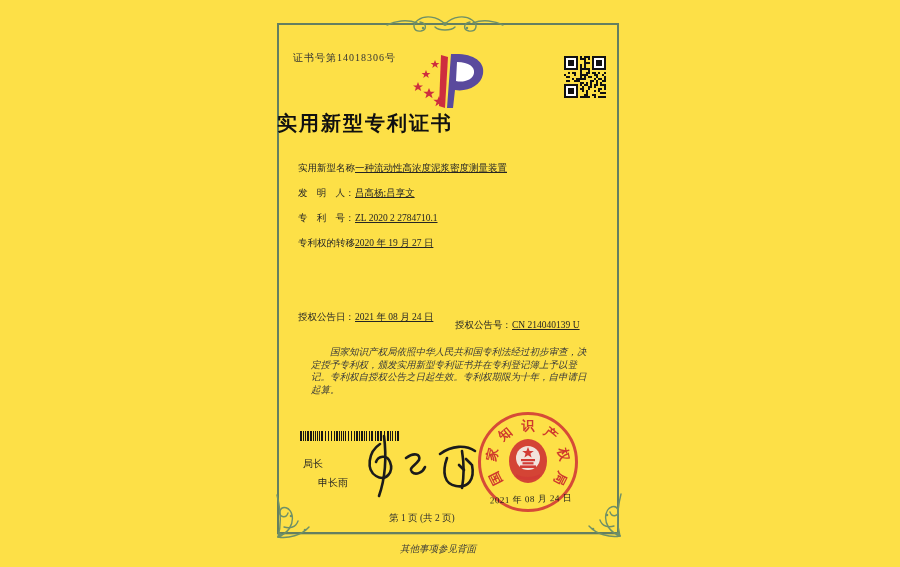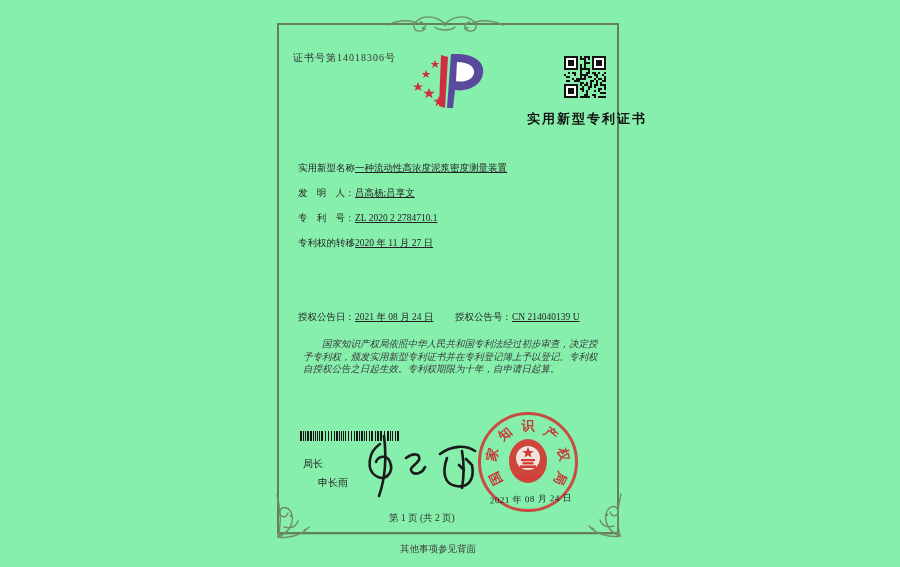--- a/index.html
+++ b/index.html
@@ -1,50 +1,50 @@
 <!DOCTYPE html>
 <html><head>
 <meta charset="utf-8">
 <style>
   html,body{margin:0;padding:0;background:#e8e8e8;}
   .canvas{
-    position:relative;width:900px;height:567px;background:#86efac;overflow:hidden;
+    position:relative;width:900px;height:567px;background:#fde047;overflow:hidden;
     font-family:"Liberation Serif","DejaVu Serif",serif;color:#2b2b2b;
   }
   
   .cert-frame{
     position:absolute;left:277px;top:23px;width:342px;height:511px;
     border:2px solid #647f60;box-sizing:border-box;
     box-shadow:0 1px 0 rgba(100,127,96,.3), inset 0 0 0 0 #fff;
   }
   .ornament{position:absolute;pointer-events:none;}
   .orn-top{left:383px;top:13px;}
   .orn-bl{left:274px;top:489px;}
   .orn-br{left:586px;top:488px;transform:scaleX(-1);}
   
   .cert-no{position:absolute;left:293px;top:51px;font-size:10px;letter-spacing:1px;color:#333;}
   .logo{position:absolute;left:407px;top:50px;}
   .qr{position:absolute;left:564px;top:56px;}
   .title{
-    position:absolute;left:277px;top:110px;width:370px;text-align:right;
-    font-size:13px;font-weight:bold;letter-spacing:2px;color:#101010;
+    position:absolute;left:277px;top:110px;width:370px;text-align:left;
+    font-size:20px;font-weight:bold;letter-spacing:2px;color:#101010;
   }
   
   .frow{position:absolute;left:298px;font-size:9.5px;line-height:12.5px;white-space:nowrap;color:#252525;}
   .flabel{display:inline-block;width:47px;text-align:justify;text-align-last:justify;vertical-align:top;}
   .fcolon{display:inline-block;width:10px;vertical-align:top;}
   .fvalue{vertical-align:top;text-decoration:underline;}
   .fvalue.wrap{display:inline-block;width:252px;white-space:normal;}
-  .fpair2{position:absolute;left:157px;top:0;white-space:nowrap;}
+  .fpair2{position:absolute;left:157px;top:8px;white-space:nowrap;}
   
   .legal{
     position:absolute;left:295px;top:330px;width:313px;
     font-size:9.5px;line-height:12.6px;font-style:italic;color:#3a3a3a;
   }
-  .legal p{margin:8px;text-indent:2em;}
+  .legal p{margin:16px;text-indent:2em;}
   
   .barcode{position:absolute;left:300px;top:431px;}
   .signer-title{position:absolute;left:303px;top:457px;font-size:10px;color:#222;}
   .signer-name{position:absolute;left:318px;top:476px;font-size:10px;color:#222;}
   .signature{position:absolute;left:358px;top:430px;}
   .stamp{position:absolute;left:478px;top:412px;width:100px;height:100px;}
   .stamp-ring{
     position:absolute;left:0;top:0;width:94px;height:94px;border:3px solid rgba(208,53,53,.88);
     border-radius:50%;
   }
@@ -52,21 +52,21 @@
   .stamp-chars span{
     position:absolute;left:-7px;top:-7px;width:14px;height:14px;
     font-size:13px;font-weight:bold;color:rgba(203,42,42,.92);text-align:center;line-height:14px;
   }
   .stamp-emblem{position:absolute;left:30px;top:26px;}
   .stamp-date{
     position:absolute;left:483px;top:493px;width:96px;text-align:center;
     font-size:9px;color:#1d1d1d;letter-spacing:.5px;transform:rotate(-2deg);
   }
   .page-footer{position:absolute;left:389px;top:512px;font-size:9.5px;color:#2e2e2e;text-align:right;}
-  .back-note{position:absolute;left:400px;top:543px;font-size:9.5px;color:#3a3a3a;}
+  .back-note{position:absolute;left:400px;top:543px;font-size:9.5px;font-style:italic;color:#3a3a3a;}
 </style>
 </head>
 <body>
 
 <div class="canvas">
 
   <div class="cert-frame"></div>
 
   <svg class="ornament orn-top" width="124" height="22" viewBox="0 0 124 22">
     <g fill="none" stroke="#6f9066" stroke-width="1.4" stroke-linecap="round">
@@ -265,21 +265,21 @@
   <div class="frow" style="top:162px">
     <span class="flabel">实用新型名称</span><span class="fcolon">：</span><span class="fvalue">一种流动性高浓度泥浆密度测量装置</span>
   </div>
   <div class="frow" style="top:187px">
     <span class="flabel">发明人</span><span class="fcolon">：</span><span class="fvalue">吕高杨;吕享文</span>
   </div>
   <div class="frow" style="top:212px">
     <span class="flabel">专利号</span><span class="fcolon">：</span><span class="fvalue">ZL 2020 2 2784710.1</span>
   </div>
   <div class="frow" style="top:237px">
-    <span class="flabel">专利权的转移</span><span class="fcolon">：</span><span class="fvalue">2020 年 11 月 27 日</span>
+    <span class="flabel">专利权的转移</span><span class="fcolon">：</span><span class="fvalue">2020 年 19 月 27 日</span>
   </div>
   <div class="frow" style="top:311px">
     <span class="flabel">授权公告日</span><span class="fcolon">：</span><span class="fvalue">2021 年 08 月 24 日</span>
     <span class="fpair2">
       <span class="flabel">授权公告号</span><span class="fcolon">：</span><span class="fvalue">CN 214040139 U</span>
     </span>
   </div>
 
   <div class="legal">
     <p>国家知识产权局依照中华人民共和国专利法经过初步审查，决定授予专利权，颁发实用新型专利证书并在专利登记簿上予以登记。专利权自授权公告之日起生效。专利权期限为十年，自申请日起算。</p>

